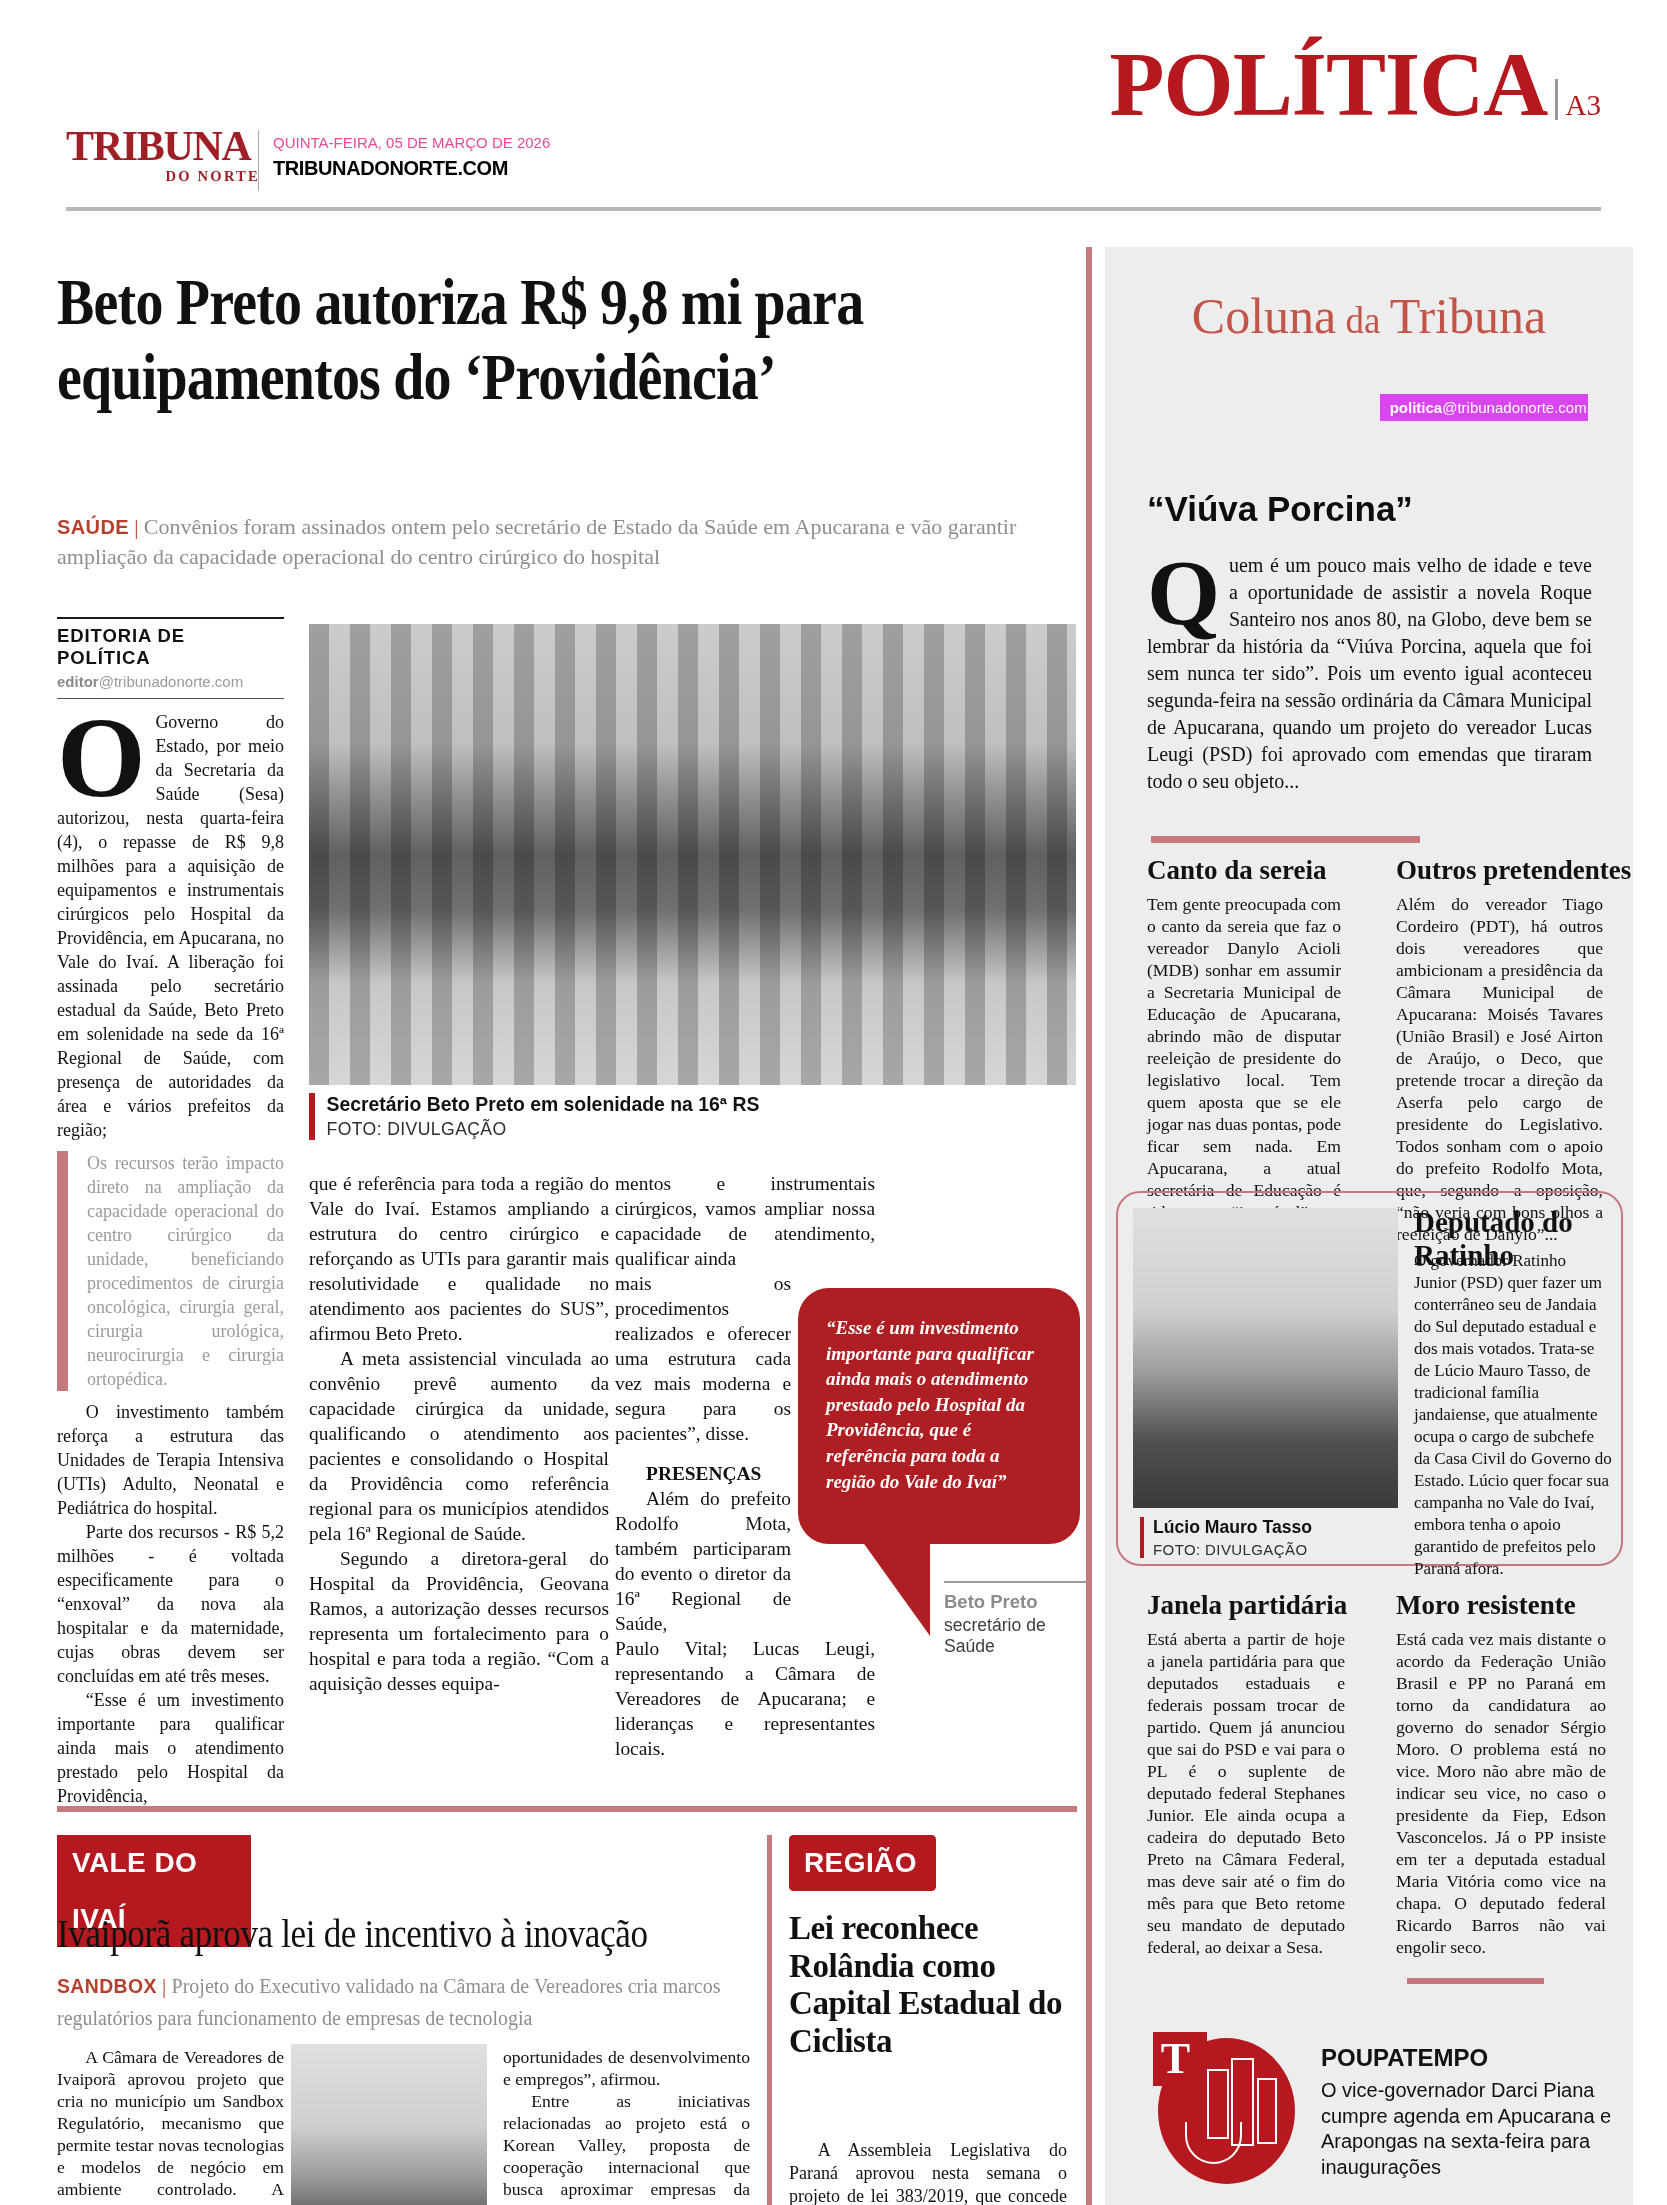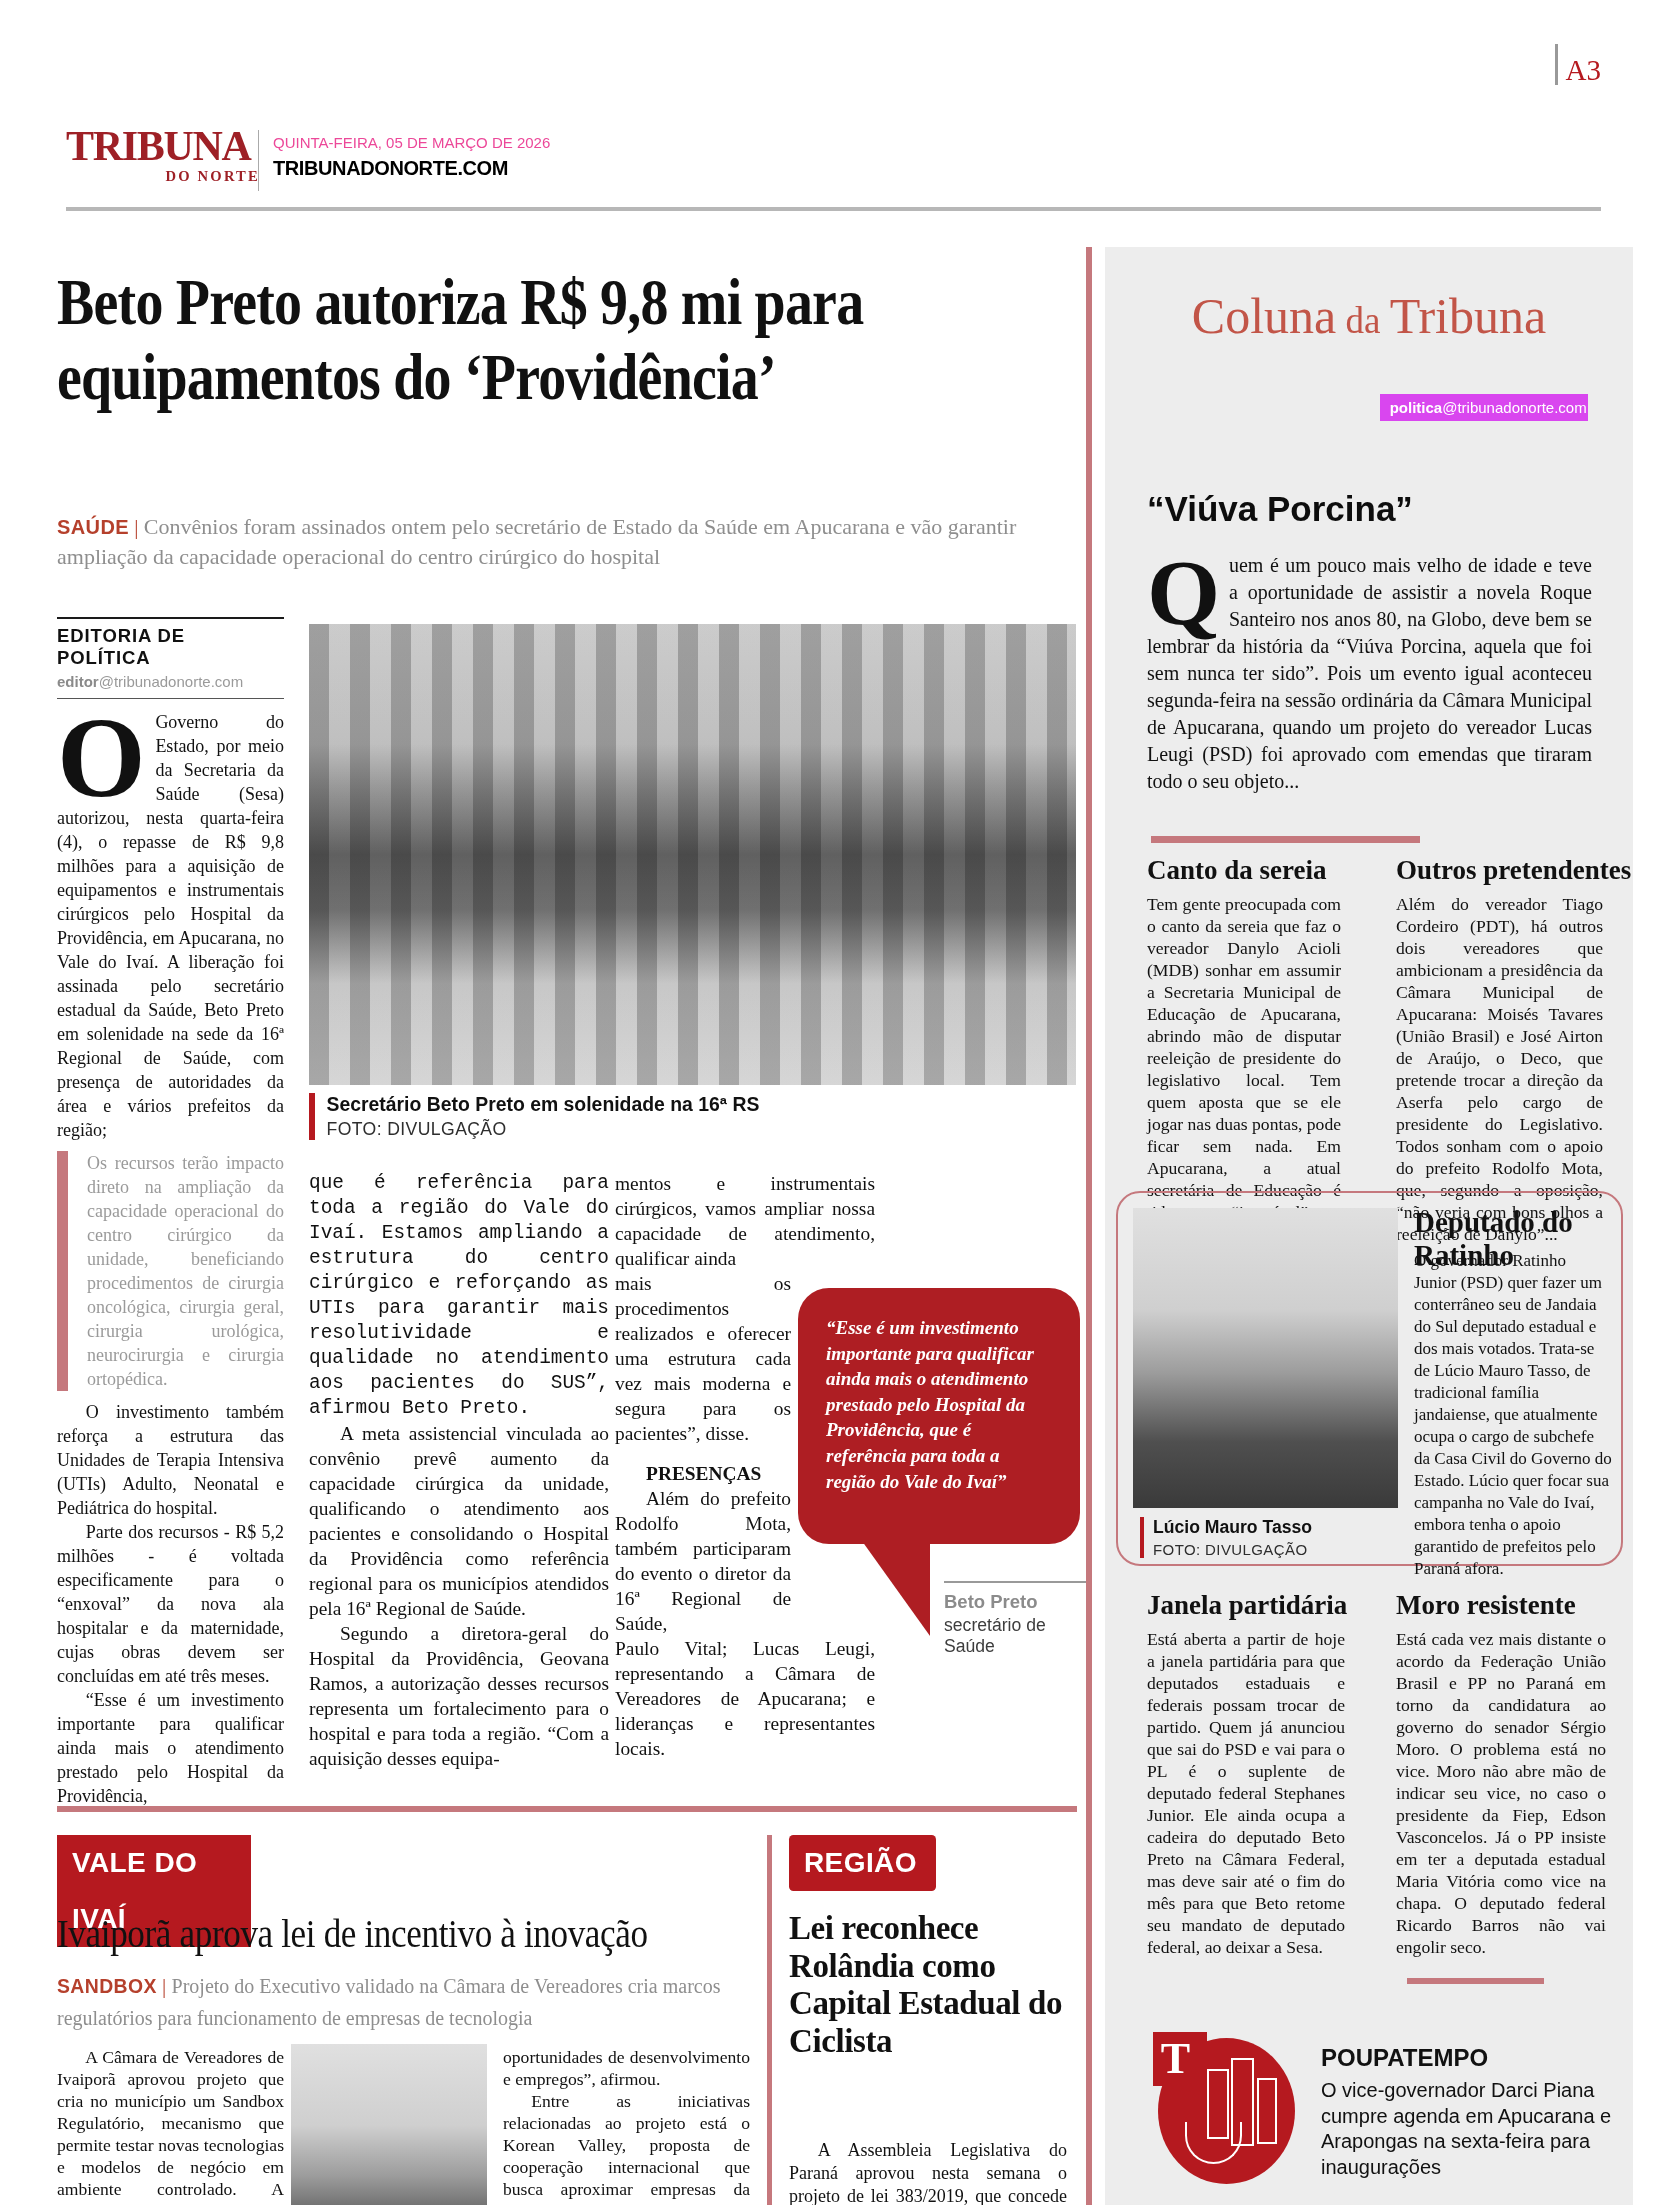--- a/index.html
+++ b/index.html
@@ -43,21 +43,21 @@
   .gray-pull p{text-indent:0;}
   .photo-main{background:
      repeating-linear-gradient(90deg,rgba(30,30,30,.30) 0 20px,rgba(120,120,120,.12) 20px 41px),
      linear-gradient(180deg,#d7d7d7 0%,#c9c9c9 26%,#9a9a9a 36%,#5d5d5d 50%,#6f6f6f 62%,#d2d2d2 78%,#e3e3e3 100%);}
   .photo-gray{background:linear-gradient(180deg,#e0e0e0 0%,#cfcfcf 34%,#9c9c9c 55%,#4f4f4f 78%,#3a3a3a 100%);}
   .caption{border-left:6.2px solid #b5191f;padding-left:11.5px;}
   .caption .cap{font-family:"Liberation Sans",sans-serif;font-size:19.4px;font-weight:700;color:#111;}
   .caption .credit{font-family:"Liberation Sans",sans-serif;font-size:17.6px;color:#2e2e2e;margin-top:2.6px;letter-spacing:0.4px;}
   .col-mid{width:300px;font-size:19.4px;line-height:25px;}
   .col-mid p{text-indent:1.6em;}
-  .col-mid p.flush{text-indent:0;font-family:Liberation Mono, monospace;}
+  .col-mid p.flush{text-indent:0;}
   .col3{width:260px;font-size:19.4px;line-height:25px;}
   .col3 .narrow{width:176px;}
   .col3 p{text-indent:1.6em;}
   .col3 p.flush{text-indent:0;}
   .presencas{font-weight:700;text-indent:1.6em;margin-top:15px;}
   .quote-box{background:#ae1e23;border-radius:31px;color:#fff;padding:27px 28px;
              font-size:19px;line-height:25.6px;font-style:italic;font-weight:700;}
   .quote-tail{width:0;height:0;border-top:95px solid #ae1e23;border-left:68px solid transparent;}
   .attribution .attr-line{width:146px;height:1.8px;background:#999;margin-bottom:8px;}
   .attr-author{font-family:"Liberation Sans",sans-serif;font-size:18.5px;font-weight:700;color:#8b8b8b;}
@@ -113,20 +113,21 @@
   <div class="abs" style="left:66px;top:127px;width:194px;">
     <div class="brand">TRIBUNA</div>
     <div class="brand-sub">DO NORTE</div>
   </div>
   <div class="abs hdr-divider" style="left:258px;top:130px;"></div>
   <div class="abs sans" style="left:273px;top:134px;">
     <div class="hdr-date">QUINTA-FEIRA, 05 DE MARÇO DE 2026</div>
     <div class="hdr-site">TRIBUNADONORTE.COM</div>
   </div>
   <div class="abs section-wrap" style="right:66px;top:44px;">
+    <div class="section-title">POLÍTICA</div>
     <div class="section-bar"></div>
     <div class="section-page">A3</div>
   </div>
   <div class="abs hdr-rule" style="left:66px;top:207px;width:1535px;"></div>
 
   <div class="abs headline-wrap" style="left:57px;top:265px;">
     <div class="headline">Beto Preto autoriza R$ 9,8 mi para equipamentos do ‘Providência’</div>
   </div>
   <div class="abs subhead" style="left:57px;top:512px;width:1032px;">
     <span class="kicker">SAÚDE</span><span class="kicker-sep">|</span><span>Convênios foram assinados ontem pelo secretário de Estado da Saúde em Apucarana e vão garantir ampliação da capacidade operacional do centro cirúrgico do hospital</span>

